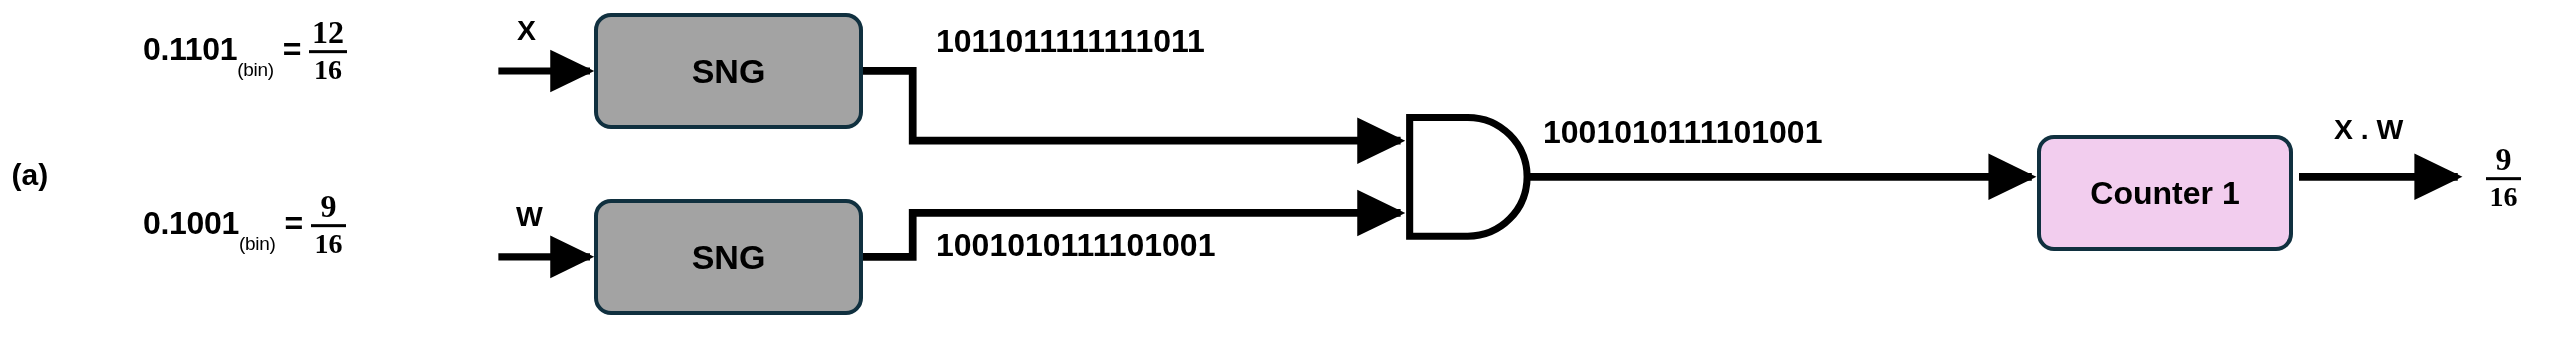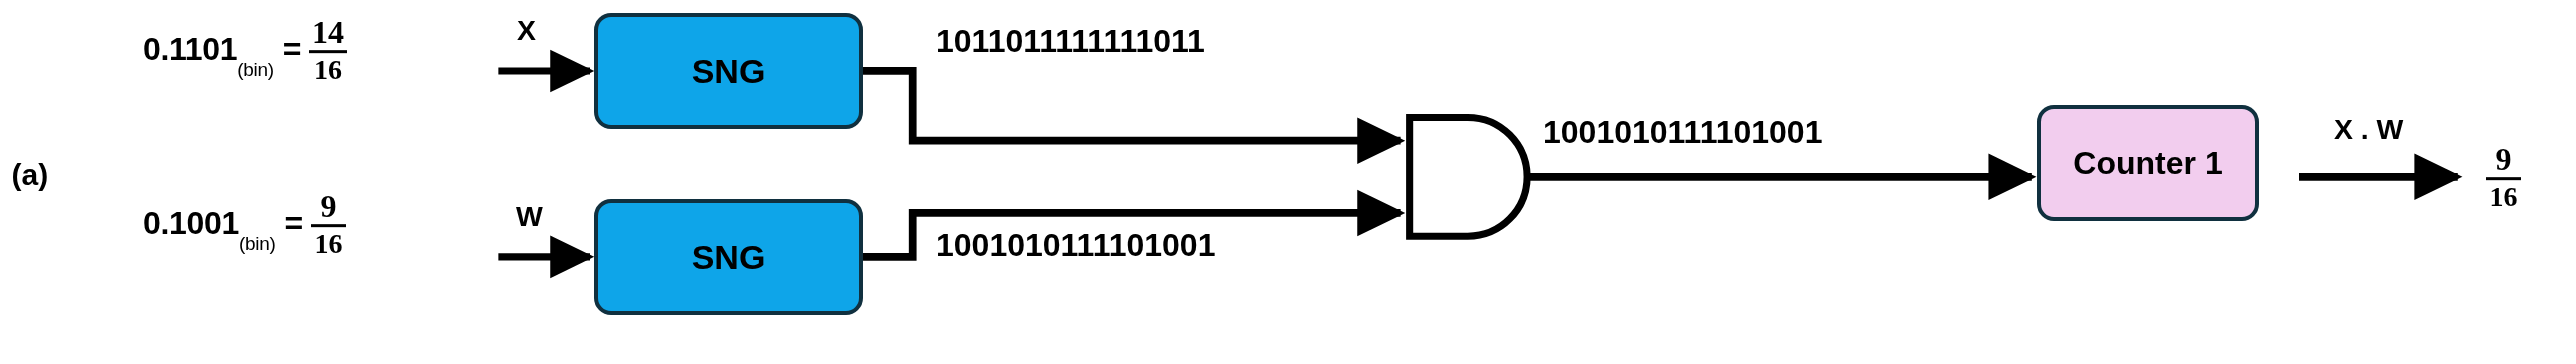--- a/index.html
+++ b/index.html
@@ -108,21 +108,21 @@
     border: 4.5px solid #10303f;
     border-radius: 17px;
     display: flex;
     align-items: center;
     justify-content: center;
     font-family: "Liberation Sans", sans-serif;
     font-weight: bold;
     color: #000000;
   }
   .block.sng {
-    background: #0ea5e9;
+    background: #a3a3a3;
     font-size: 34px;
   }
   .block.counter {
     background: #f2cdee;
     font-size: 32px;
   }
 </style>
 </head>
 <body>
 
@@ -150,21 +150,21 @@
     <line x1="3560" y1="274" x2="3806" y2="274" stroke="#000000" stroke-width="12" marker-end="url(#arrowhead)"></line>
   </svg>
 
   <div class="lbl panel-letter" style="left:11.6px; top:160px;">(a)</div>
 
   <div class="eq" style="left:143px; top:50px; transform:translateY(-50%);">
     <span class="binnum">0.1101</span>
     <span class="subscript">(bin)</span>
     <span class="eqsign">=</span>
     <span class="frac">
-      <span class="num">14</span>
+      <span class="num">12</span>
       <span class="bar"></span>
       <span class="den">16</span>
     </span>
   </div>
 
   <div class="eq" style="left:143px; top:224px; transform:translateY(-50%);">
     <span class="binnum">0.1001</span>
     <span class="subscript">(bin)</span>
     <span class="eqsign">=</span>
     <span class="frac">
@@ -184,21 +184,21 @@
   <div class="block sng" style="left:594px; top:199px; width:269px; height:116px;">
     <span>SNG</span>
   </div>
 
   <div class="lbl bits" style="left:936px; top:24.6px;">1011011111111011</div>
 
   <div class="lbl bits" style="left:936px; top:229px;">1001010111101001</div>
 
   <div class="lbl bits" style="left:1543px; top:116px;">1001010111101001</div>
 
-  <div class="block counter" style="left:2037px; top:105px; width:222px; height:116px;">
+  <div class="block counter" style="left:2037px; top:135px; width:256px; height:116px;">
     <span>Counter 1</span>
   </div>
 
   <div class="lbl wire-label" style="left:2334px; top:115px;">X . W</div>
 
   <div class="eq" style="left:2486px; top:177px; transform:translateY(-50%);">
     <span class="frac">
       <span class="num">9</span>
       <span class="bar"></span>
       <span class="den">16</span>

